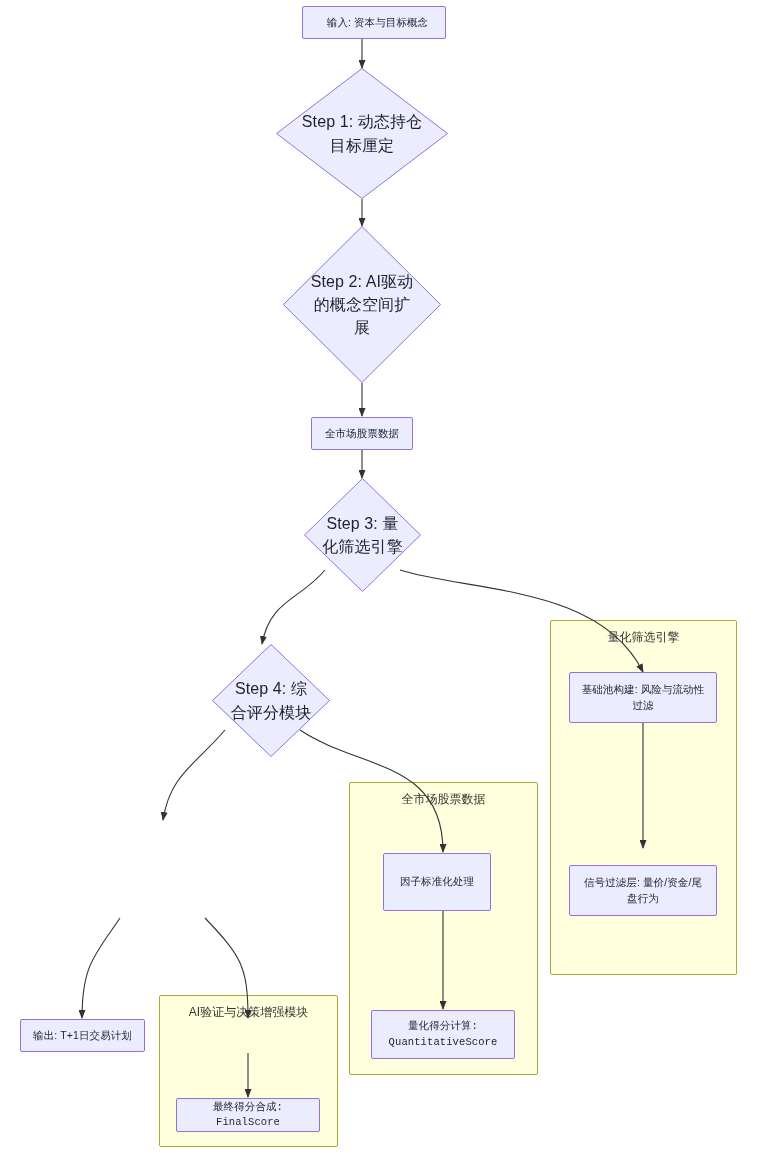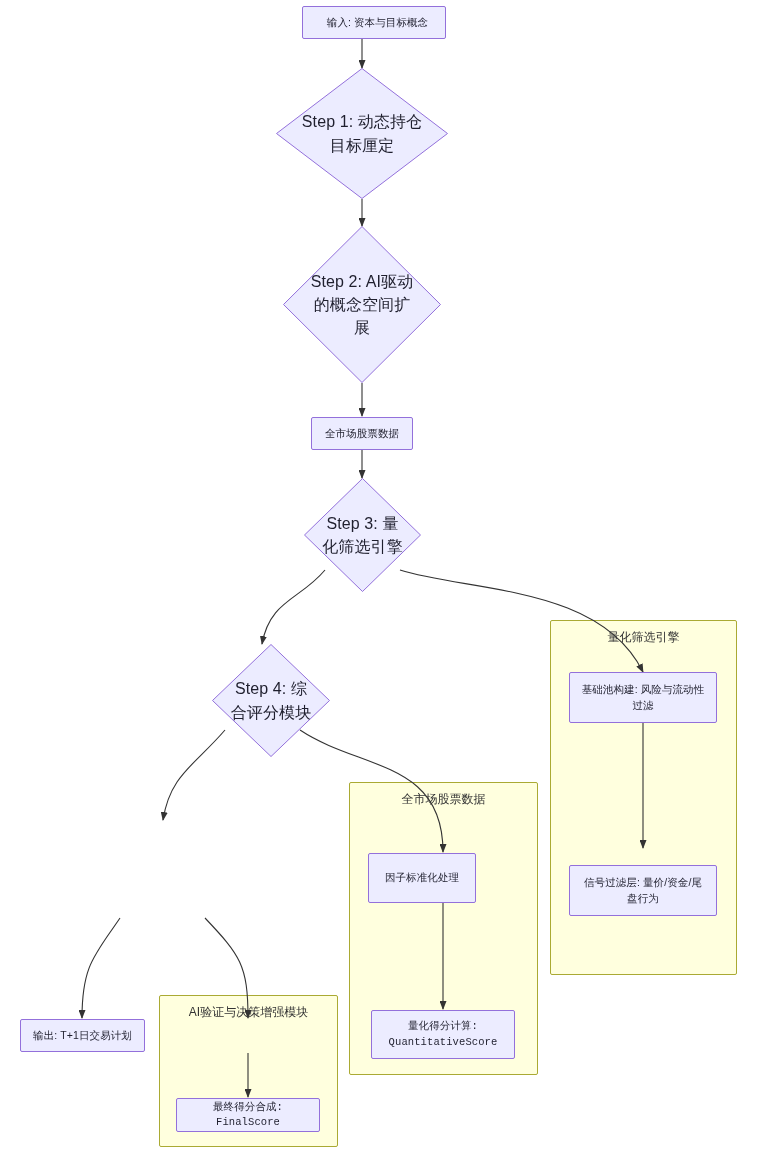--- a/index.html
+++ b/index.html
@@ -174,21 +174,21 @@
   <div class="node node-rect" style="left:569px; top:672px; width:148px; height:51px;">
     <span class="node-label">基础池构建: 风险与流动性
 过滤</span>
   </div>
 
   <div class="node node-rect" style="left:569px; top:849px; width:148px; height:51px;margin-top:16px;">
     <span class="node-label">信号过滤层: 量价/资金/尾
 盘行为</span>
   </div>
 
-  <div class="node node-rect" style="left:368px; top:853px; width:108px; height:50px;">
+  <div class="node node-rect" style="left:383px; top:853px; width:108px; height:58px;">
     <span class="node-label">因子标准化处理</span>
   </div>
 
   <div class="node node-rect" style="left:371px; top:1010px; width:144px; height:49px;font-family:Liberation Mono, monospace;">
     <span class="node-label">量化得分计算:
 QuantitativeScore</span>
   </div>
 
 
   <div class="node node-rect" style="left:176px; top:1098px; width:144px; height:34px;font-family:Liberation Mono, monospace;">

